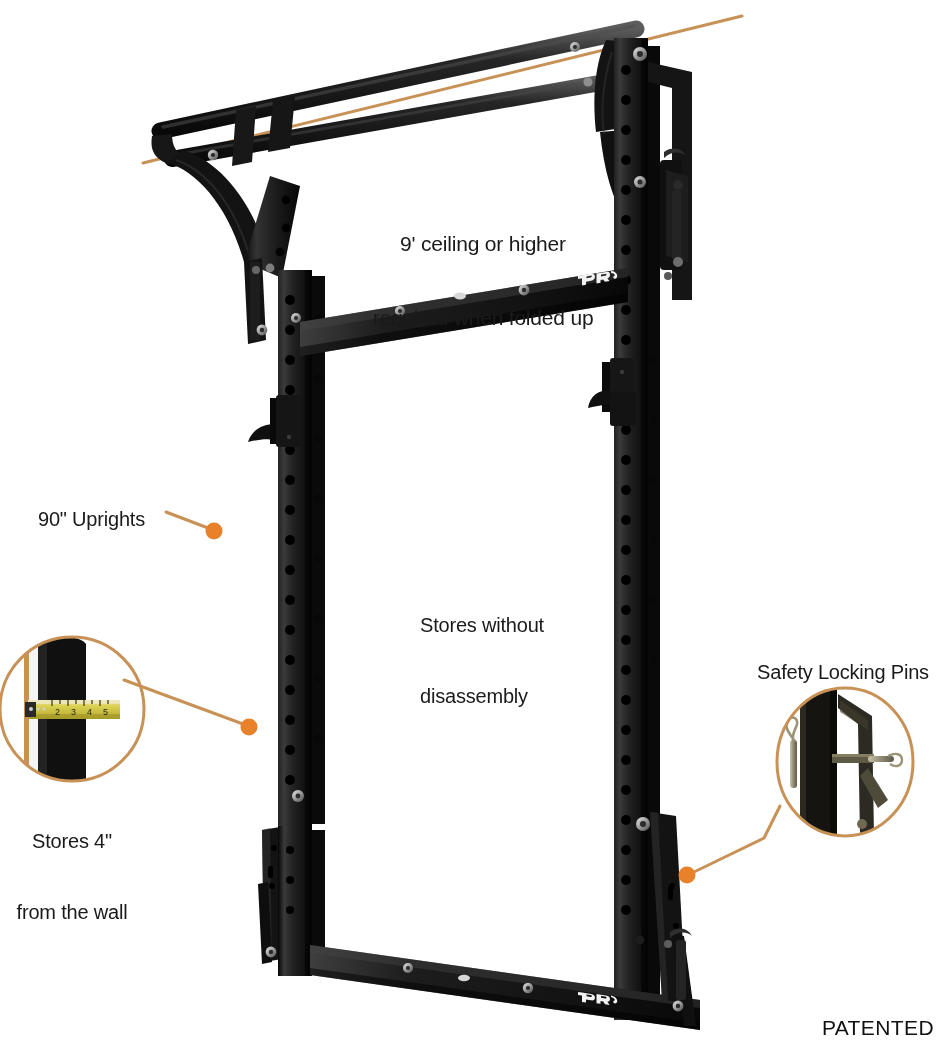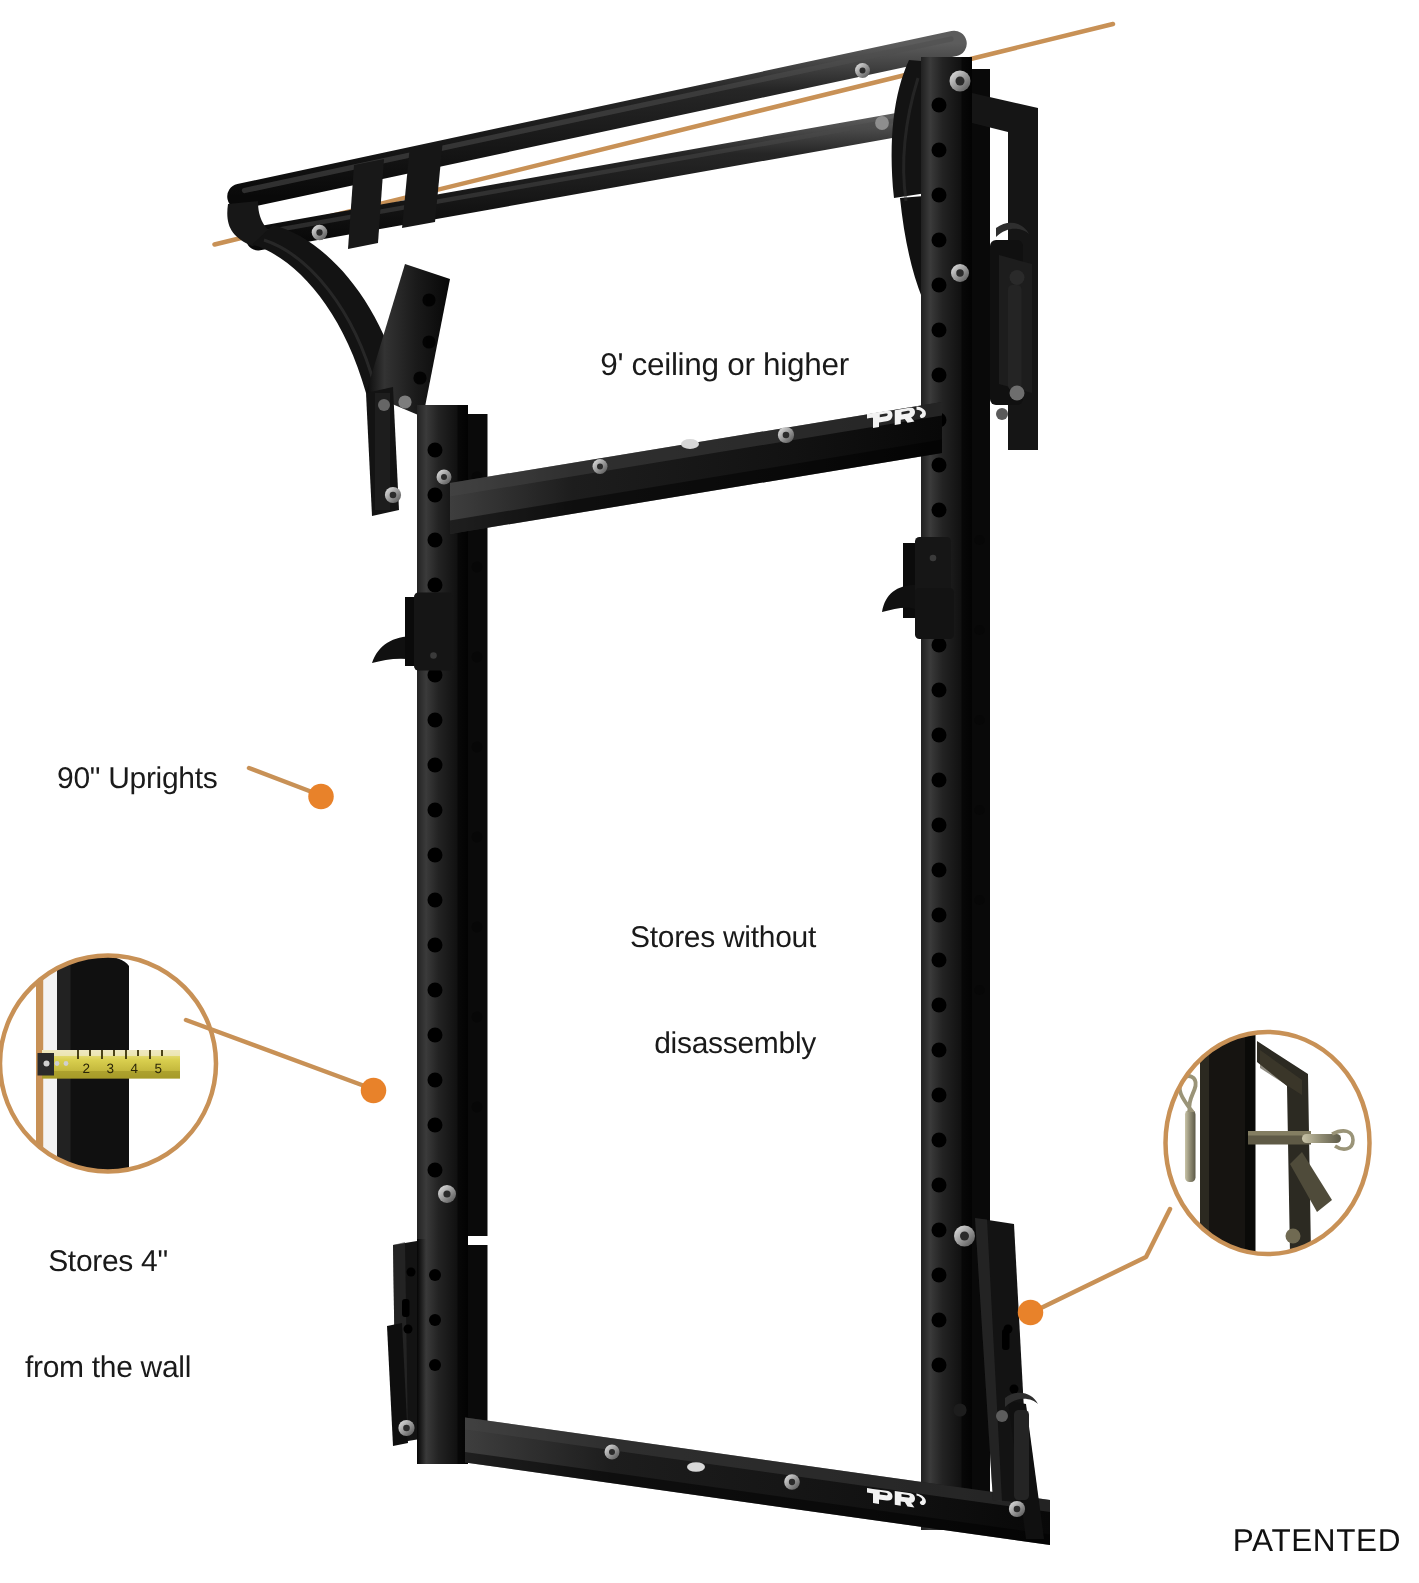--- a/index.html
+++ b/index.html
@@ -31,21 +31,21 @@
   #lbl-ceiling{
     left:473px; top:182px;
     transform:translateX(-50%);
     text-align:center;
     font-size:21px;
     margin-left:10px;
   }
   #lbl-stores-wo{
     left:482px; top:567px;
     transform:translateX(-50%);
-    text-align:right;
+    text-align:left;
     font-size:20px;
   }
   #lbl-uprights{
     left:38px; top:508px;
     font-size:20px;
   }
   #lbl-stores-4{
     left:72px; top:783px;
     transform:translateX(-50%);
     text-align:center;
@@ -451,30 +451,32 @@
     </g>
 
     <g>
       <polyline points="780,806 764,838 694,872" fill="none" stroke="#C89156" stroke-width="3" stroke-linecap="round" stroke-linejoin="round"></polyline>
       <circle cx="687" cy="875" r="8.5" fill="#E8822A"></circle>
     </g>
   </svg>
 
   <div class="lbl" id="lbl-ceiling">
     <div>9' ceiling or higher</div>
+    <div>required when folded up</div>
   </div>
 
   <div class="lbl" id="lbl-uprights">90" Uprights</div>
 
   <div class="lbl" id="lbl-stores-wo">
     <div>Stores without</div>
     <div>disassembly</div>
   </div>
 
   <div class="lbl" id="lbl-stores-4">
     <div>Stores 4"</div>
     <div>from the wall</div>
   </div>
 
+  <div class="lbl" id="lbl-safety">Safety Locking Pins</div>
 
   <div class="lbl" id="lbl-patented">PATENTED</div>
 
 </div>
 
 </body></html>

